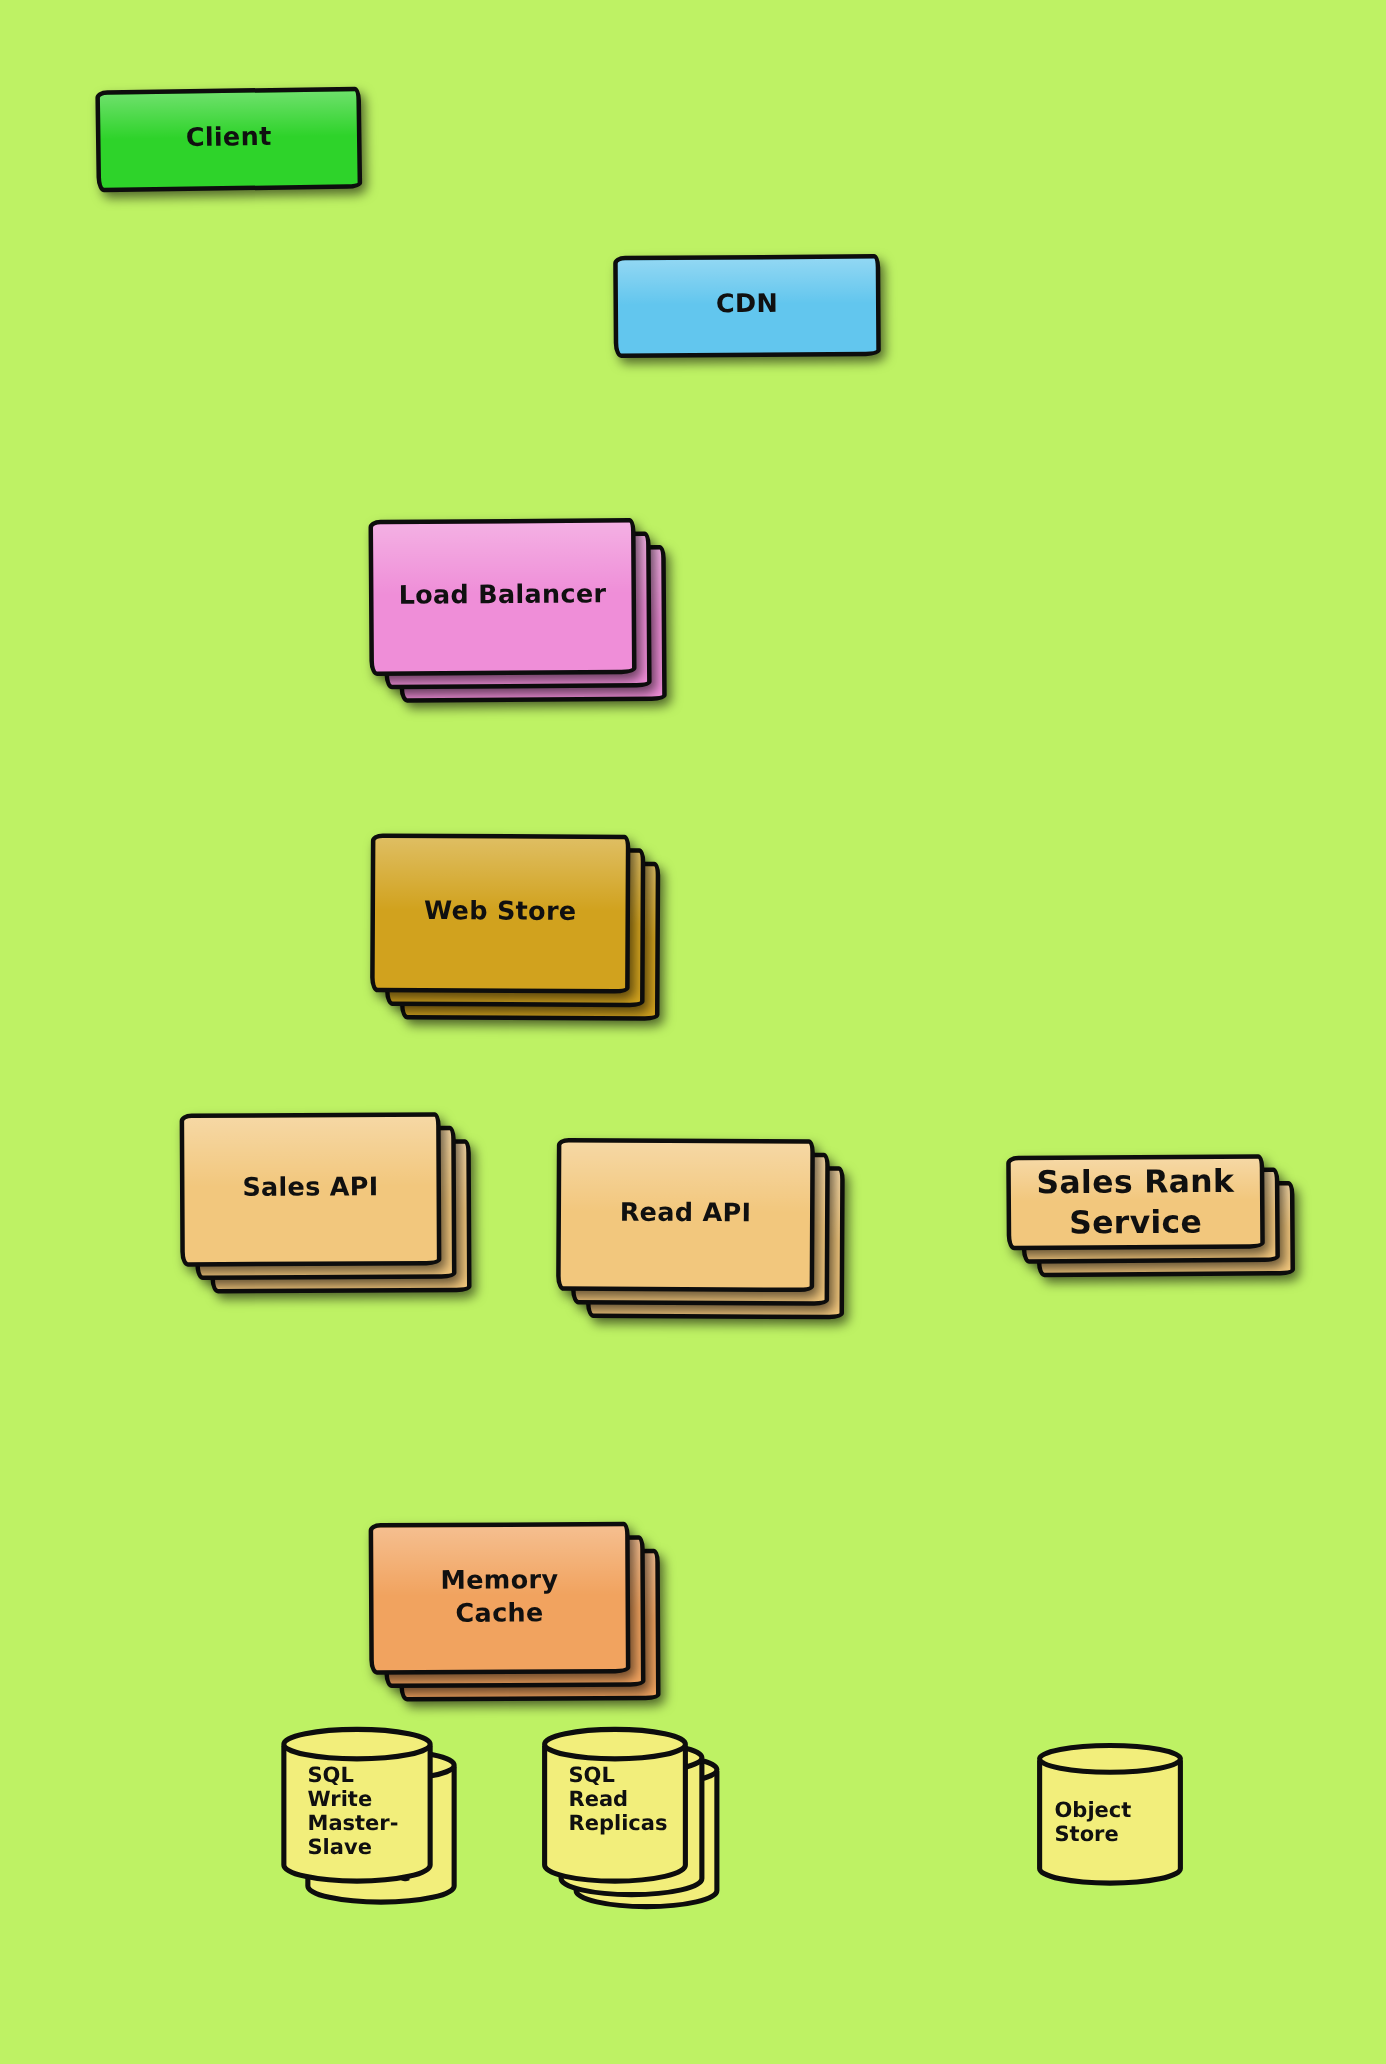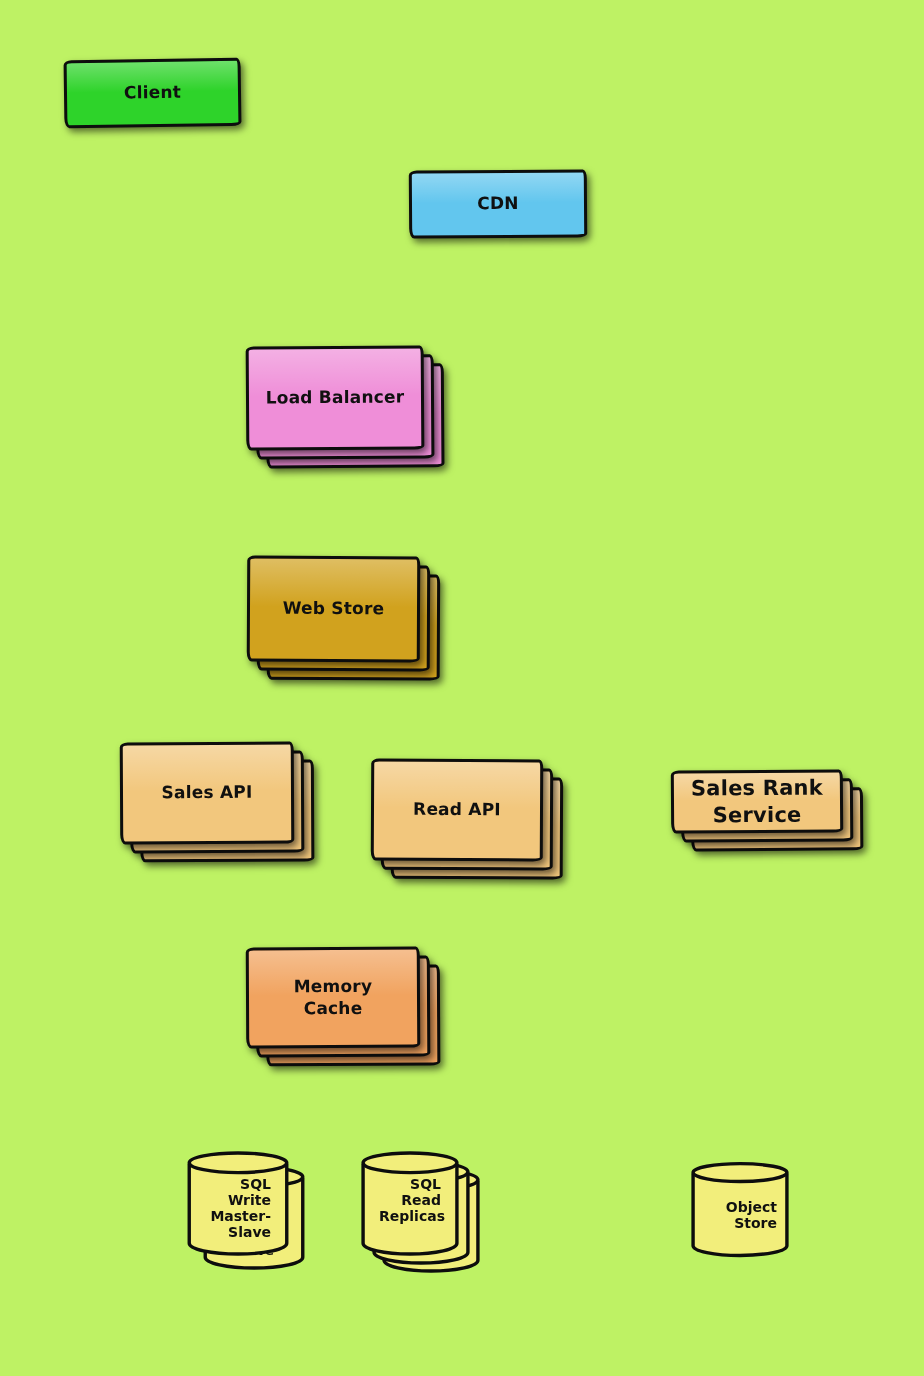--- a/index.html
+++ b/index.html
@@ -33,21 +33,21 @@
   .label.sm { font-size: 21px; }
 
   
   .cyl svg { position: absolute; inset: 0; width: 100%; height: 100%; overflow: visible; }
   .cyl svg path, .cyl svg ellipse {
     fill: var(--c, #ee9); stroke: #0d0d0d; stroke-width: 3.4;
     vector-effect: non-scaling-stroke;
   }
   .cyl-label {
     position: absolute; left: 0; right: 0; top: 26px;
-    text-align: right; font-weight: 700; font-size: 14px; line-height: 1.15;
+    text-align: left; font-weight: 700; font-size: 14px; line-height: 1.15;
     color: #101010; padding: 0 20px;
   }
   .cyl-label.wide { padding: 0 14px; top: 38px; }
   .cyl-back-label {
     position: absolute; left: 16px; right: -16px; top: calc(100% - 15px);
     text-align: center; font-weight: 700; font-size: 13px; color: #101010;
   }
 </style>
 </head>
 <body>
@@ -100,21 +100,21 @@
   </div>
 
   <div class="node box" style="left: 671px; top: 770px; width: 172px; height: 63px; transform: rotate(-0.4deg); --c: #f2c77d;">
     <div class="layer l2"></div>
     <div class="layer l1"></div>
     <div class="face">
       <span class="label sm">Sales Rank Service</span>
     </div>
   </div>
 
-  <div class="node box" style="left: 246px; top: 947px; width: 174px; height: 101px; transform: rotate(-0.3deg); text-decoration: underline; --c: #f1a35f;">
+  <div class="node box" style="left: 246px; top: 1015px; width: 174px; height: 101px; transform: rotate(-0.3deg); text-decoration: underline; --c: #f1a35f;">
     <div class="layer l2"></div>
     <div class="layer l1"></div>
     <div class="face">
       <span class="label">Memory Cache</span>
     </div>
   </div>
 
   <div class="node cyl" style="left: 185px; top: 1150px; width: 106px; height: 108px; --c: #f2ee7b;">
     <svg viewBox="0 0 100 110" preserveAspectRatio="none" style="transform:translate(16px,14px);" aria-hidden="true">
       <path d="M4 14 V95 A46 11 0 0 0 96 95 V14"></path>

